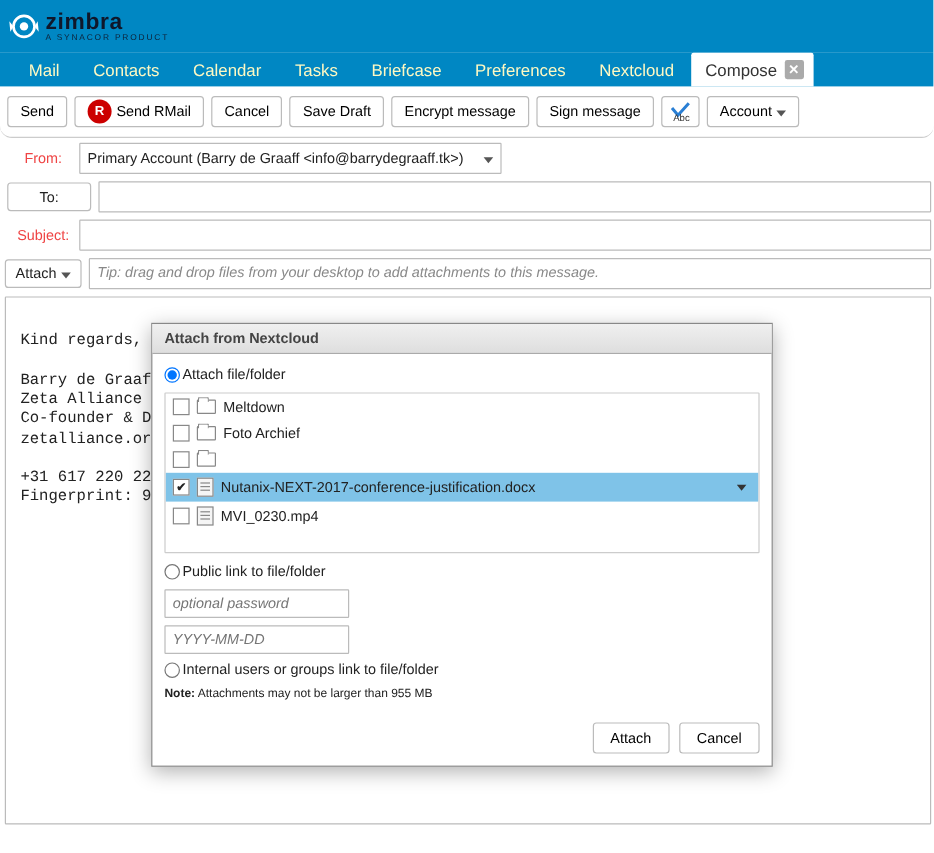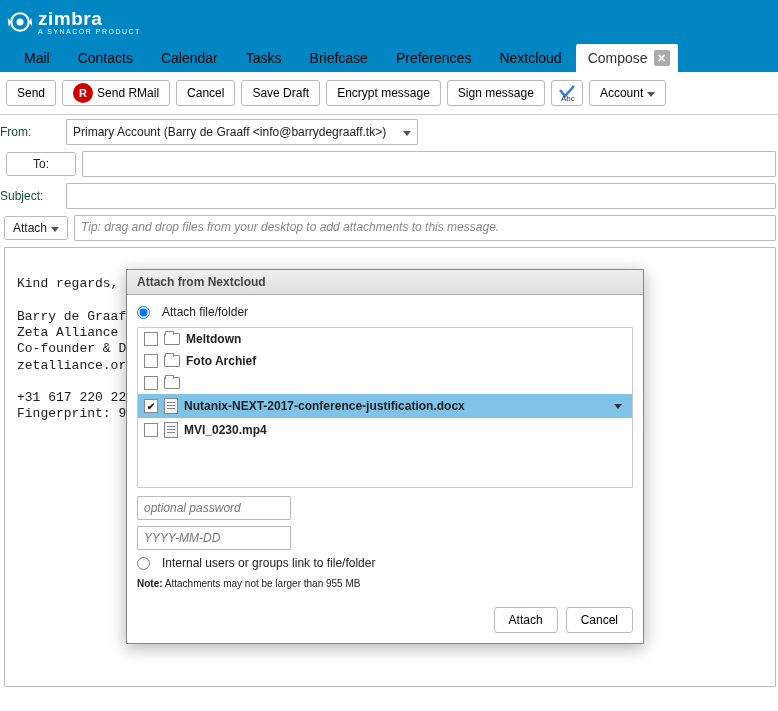--- a/index.html
+++ b/index.html
@@ -1,52 +1,52 @@
 <!DOCTYPE html>
 <html><head>
   <meta charset="utf-8">
   <style>
     * { box-sizing: border-box; margin: 0; padding: 0; }
     body { font-family: Arial, Helvetica, sans-serif; font-size: 13px; color: #222; width: 778px; height: 711px; overflow: hidden; background: #fff; }
     
     .header { background: #0087c3; height: 44px; display: flex; align-items: center; padding: 0 6px; }
-    .logo { display: flex; align-items: center; color: #ffffff; gap: 4px; }
+    .logo { display: flex; align-items: center; color: #0f172a; gap: 4px; }
     .logo-mark { width: 28px; height: 28px; }
     .logo-text { display: flex; flex-direction: column; line-height: 1; }
     .logo-name { font-size: 19px; font-weight: 600; letter-spacing: 0.5px; }
     .logo-sub { font-size: 7px; letter-spacing: 1.5px; opacity: 0.9; }
     
     .tabs { background: #0087c3; display: flex; padding-left: 10px; }
-    .tab { color: #000000; padding: 6px 14px; font-size: 14px; cursor: pointer; }
+    .tab { color: #fef9c3; padding: 6px 14px; font-size: 14px; cursor: pointer; }
     .tab.active { background: white; color: #333; border-radius: 2px 2px 0 0; display: flex; align-items: center; gap: 6px; padding: 6px 8px 6px 12px; }
     .tab-close { width: 16px; height: 16px; background: #aaa; border-radius: 2px; display: flex; align-items: center; justify-content: center; color: white; font-size: 11px; font-weight: bold; }
     
-    .toolbar { border-bottom: 1px solid #ccc; padding: 8px 6px; display: flex; gap: 6px; align-items: center; }
+    .toolbar { border-bottom: 1px solid #ccc; padding: 8px 6px; display: flex; gap: 6px; align-items: center; border-radius: 10px; }
     .btn { background: #fff; border: 1px solid #bbb; border-radius: 3px; padding: 4px 10px; font-size: 12px; cursor: pointer; display: inline-flex; align-items: center; gap: 4px; height: 26px; }
     .btn-icon { width: 20px; height: 20px; border-radius: 50%; background: #c00; display: inline-flex; align-items: center; justify-content: center; color: white; font-weight: bold; font-size: 11px; }
     
     .compose-form { padding: 4px 2px 0 0; }
     .form-row { display: flex; align-items: center; margin-bottom: 6px; }
-    .form-label { width: 66px; text-align: left; padding-right: 6px; font-size: 12px; color: #14532d; }
+    .form-label { width: 66px; text-align: center; padding-right: 6px; font-size: 12px; color: #ef4444; padding-left: 12px; }
     .form-label-btn { border: 1px solid #bbb; border-radius: 3px; padding: 4px 10px; margin-left: 6px; width: 70px; text-align: center; cursor: pointer; font-size: 12px; background: #fff; }
     .form-field { flex: 1; border: 1px solid #bbb; border-radius: 1px; padding: 4px 6px; font-size: 12px; height: 26px; }
     .form-select { flex: 0 0 352px; border: 1px solid #bbb; border-radius: 1px; padding: 3px 6px; font-size: 12px; height: 26px; display: flex; align-items: center; justify-content: space-between; background: #fff; }
     .attach-row { display: flex; align-items: center; gap: 6px; margin-bottom: 6px; }
     .attach-btn { border: 1px solid #bbb; border-radius: 3px; padding: 4px 8px; margin-left: 4px; font-size: 12px; cursor: pointer; background: #fff; display: inline-flex; align-items: center; }
     .attach-tip { flex: 1; border: 1px solid #bbb; border-radius: 1px; padding: 4px 6px; font-size: 12px; color: #888; font-style: italic; height: 26px; }
     
     .editor { border: 1px solid #bbb; border-radius: 1px; margin: 0 0 0 4px; height: 440px; padding: 12px; font-family: "Courier New", monospace; font-size: 13px; white-space: pre-wrap; line-height: 1.25; }
     
     .dialog { position: absolute; top: 269px; left: 126px; width: 518px; background: #fff; border: 1px solid #888; box-shadow: 0 4px 16px rgba(0,0,0,0.3); }
     .dialog-title { background: linear-gradient(#f0f0f0, #dedede); border-bottom: 1px solid #aaa; padding: 5px 10px; font-weight: bold; font-size: 12px; color: #444; }
     .dialog-body { padding: 10px 10px 4px; }
-    .radio-row { display: flex; align-items: center; gap: 12px; margin-bottom: 8px; font-size: 12px; }
+    .radio-row { display: flex; align-items: center; gap: 2px; margin-bottom: 8px; font-size: 12px; }
     .radio-row input[type=radio] { width: 13px; height: 13px; cursor: pointer; }
     
-    .file-list { border: 1px solid #ccc; border-radius: 1px; height: 161px; overflow-y: scroll; margin-bottom: 8px; position: relative; font-weight: bold; }
+    .file-list { border: 1px solid #ccc; border-radius: 1px; height: 134px; overflow-y: scroll; margin-bottom: 8px; position: relative; }
     .file-row { display: flex; align-items: center; padding: 4px 6px; gap: 6px; font-size: 12px; cursor: pointer; }
     .file-row.selected { background: #7fc3e8; }
     .file-chk { width: 14px; height: 14px; border: 1px solid #888; background: #fff; display: inline-flex; align-items: center; justify-content: center; font-size: 10px; cursor: pointer; }
     .file-chk.checked::after { content: "✔"; color: #222; font-weight: bold; }
     .folder-icon { width: 16px; height: 12px; border: 1px solid #888; border-radius: 1px; background: #fff; position: relative; }
     .folder-icon::before { content: ""; position: absolute; top: -3px; left: 0; width: 7px; height: 3px; border: 1px solid #888; border-bottom: none; border-radius: 1px 1px 0 0; background: #fff; }
     .doc-icon { width: 14px; height: 16px; border: 1px solid #888; background: #f5f5f5; position: relative; }
     .doc-icon::before { content:""; position:absolute; top:3px; left:2px; right:2px; height:1px; background:#888; box-shadow: 0 3px 0 #888, 0 6px 0 #888; }
     .file-name { flex: 1; }
     .file-caret { border: 4px solid transparent; border-top: 5px solid #333; margin-right: 4px; position: relative; top: 2px; }
@@ -182,20 +182,24 @@
         <span class="file-name">Nutanix-NEXT-2017-conference-justification.docx</span>
         <span class="file-caret"></span>
       </div>
       <div class="file-row">
         <span class="file-chk"></span>
         <span class="doc-icon"></span>
         <span class="file-name">MVI_0230.mp4</span>
       </div>
     </div>
 
+    <label class="radio-row">
+      <input type="radio" name="attach-mode" style="">
+      <span>Public link to file/folder</span>
+    </label>
     <input class="pw-input" placeholder="optional password" style="">
     <input class="date-input" placeholder="YYYY-MM-DD" style="">
     <label class="radio-row">
       <input type="radio" name="attach-mode" style="">
       <span>Internal users or groups link to file/folder</span>
     </label>
     <div class="note-row">
       <b>Note:</b><span> Attachments may not be larger than 955 MB</span>
     </div>
   </div>

